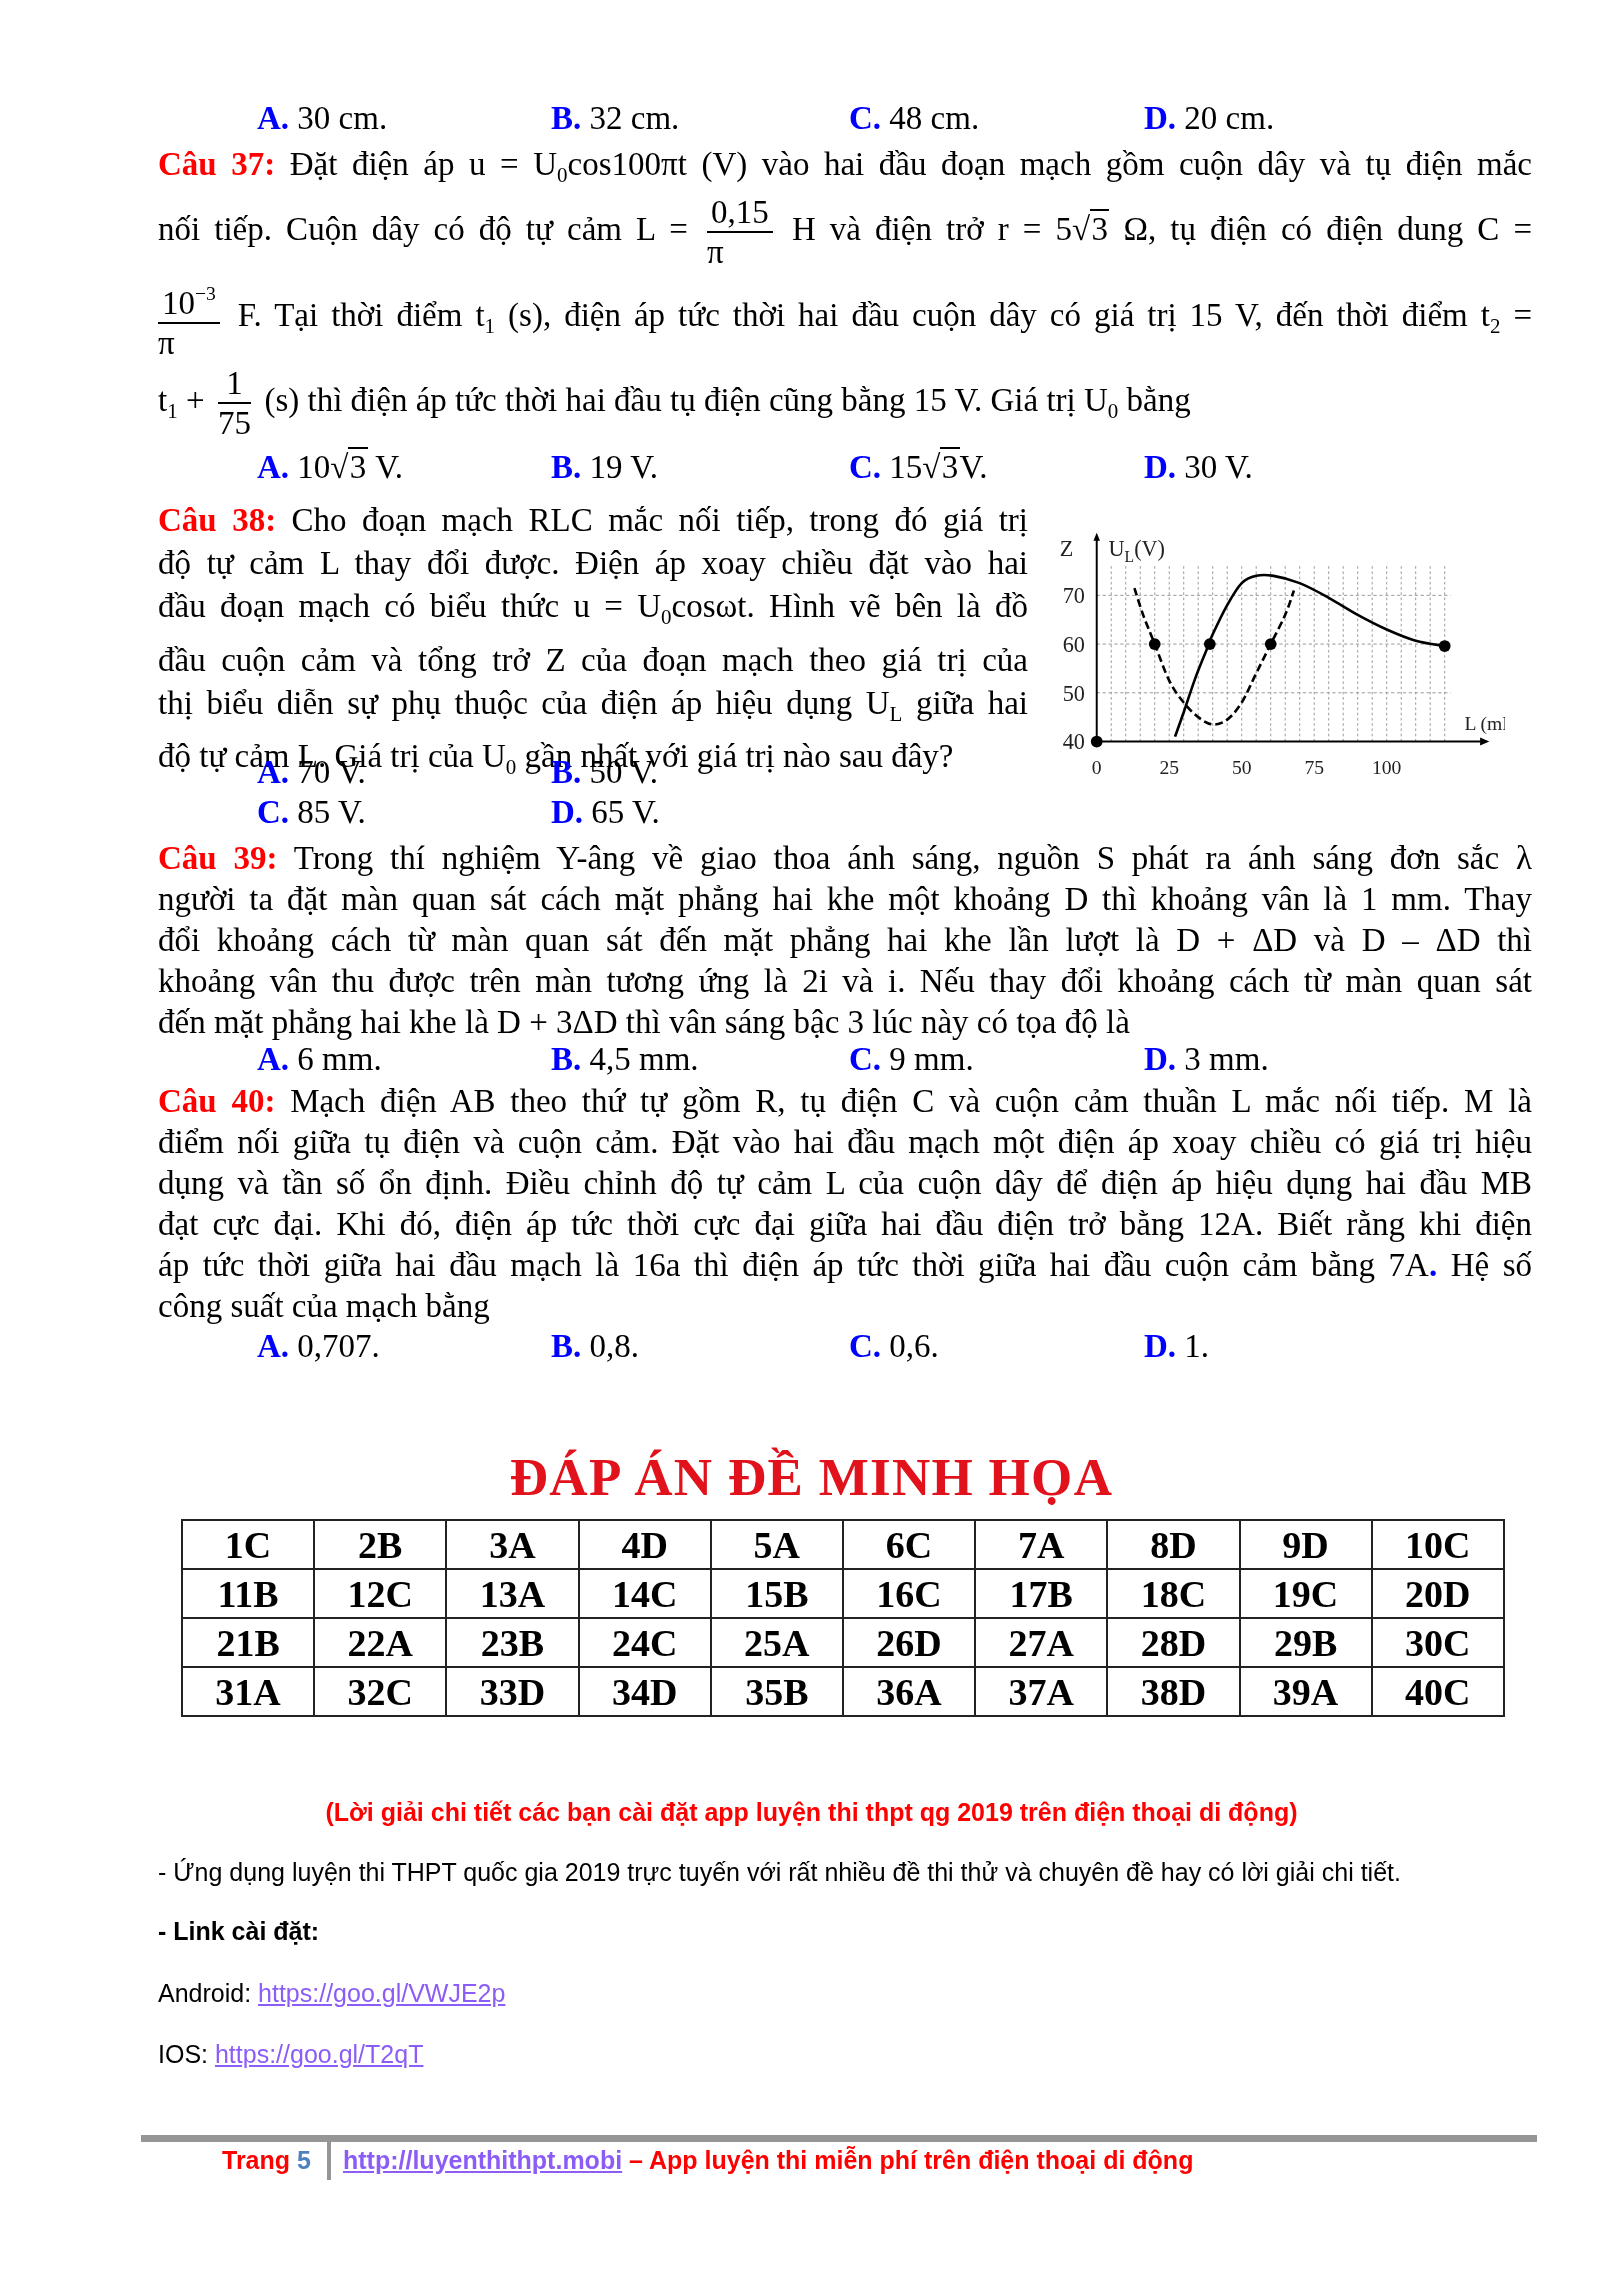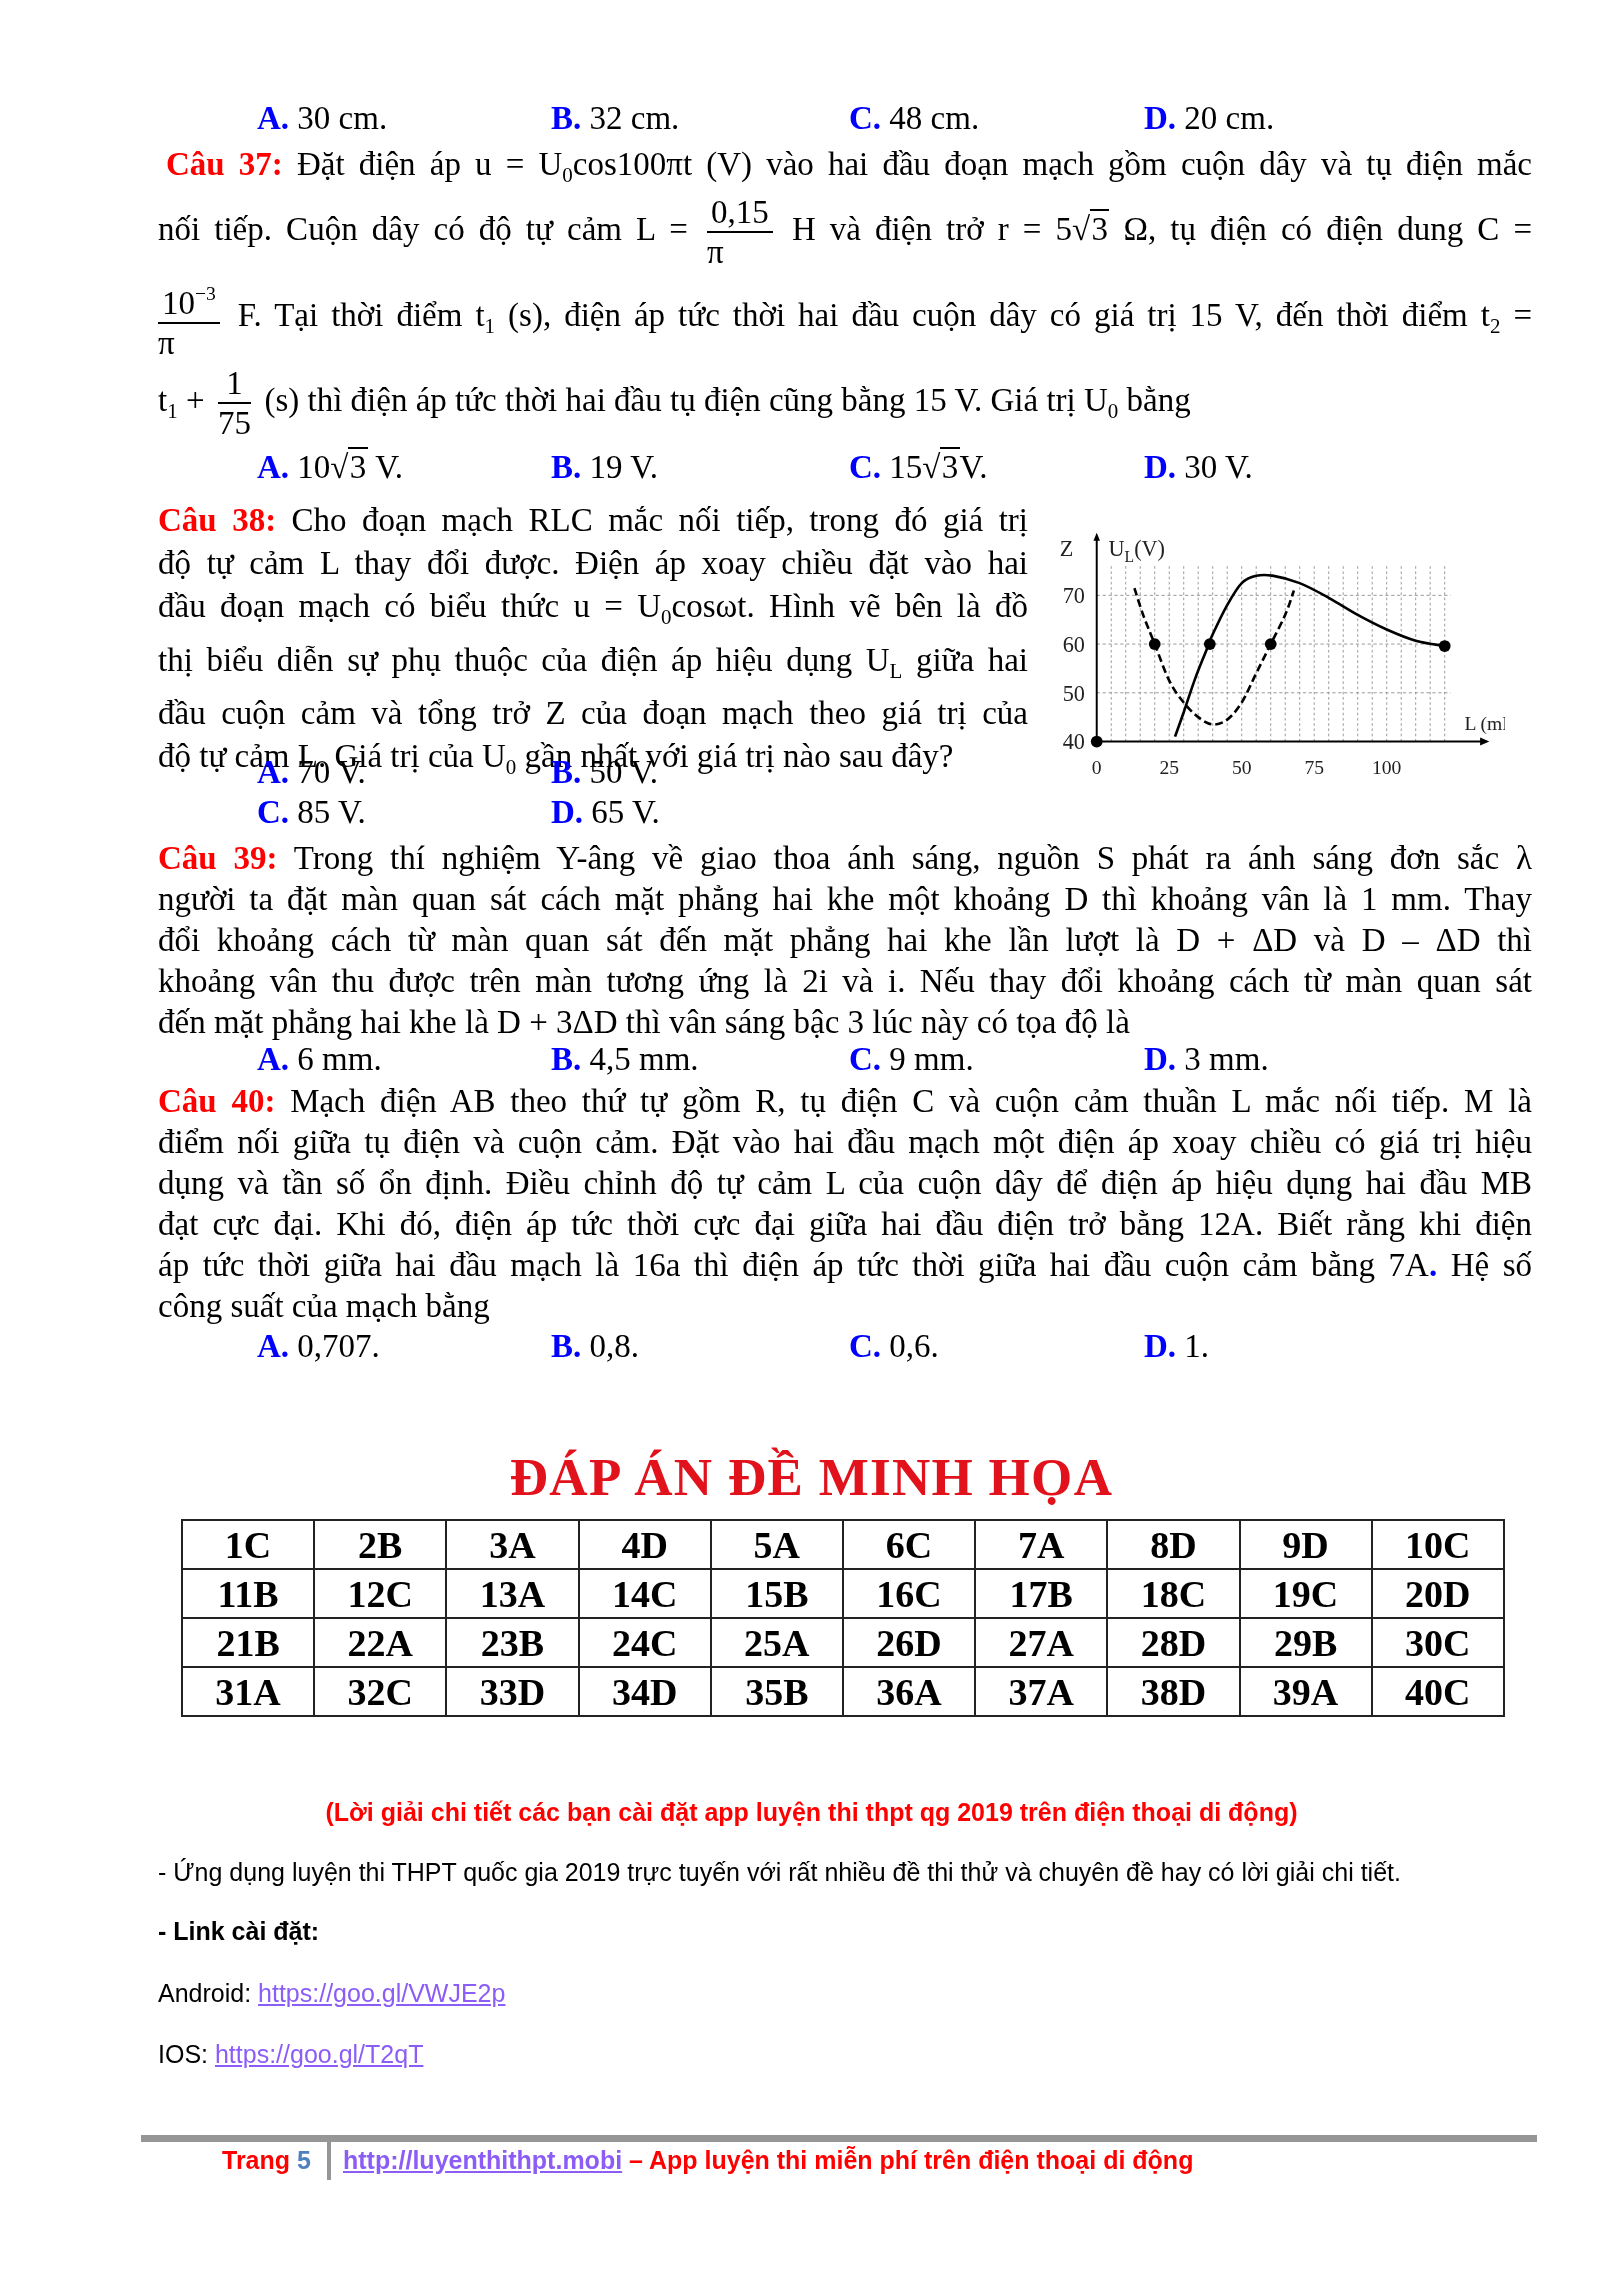--- a/index.html
+++ b/index.html
@@ -31,21 +31,21 @@
 <body>
 
 <div class="ans-row serif" style="left:0; top:99px; width:1623px;">
   <span class="ans" style="left:257px;"><span class="blue">A.</span> <span>30 cm.</span></span>
   <span class="ans" style="left:551px;"><span class="blue">B.</span> <span>32 cm.</span></span>
   <span class="ans" style="left:849px;"><span class="blue">C.</span> <span>48 cm.</span></span>
   <span class="ans" style="left:1144px;"><span class="blue">D.</span> <span>20 cm.</span></span>
 </div>
 
 <div class="abs serif q" style="left:158px; top:143px; width:1374px;">
-  <div class="just" style="height:42px;margin-left:8px;">
+  <div class="just" style="height:42px;">
     <span class="red">Câu 37:</span>
     <span>Đặt điện áp </span><span>u = U</span><span class="sub">0</span><span>cos100πt  (V) vào hai đầu đoạn mạch gồm cuộn dây và tụ điện mắc</span>
   </div>
 </div>
 <div class="abs serif q" style="left:158px; top:190px; width:1374px;">
   <div class="just" style="line-height:79px;">
     <span>nối tiếp. Cuộn dây có độ tự cảm L = </span><span class="frac"><span class="num">0,15</span><span class="den">π</span></span><span> H và điện trở r = 5</span>√<span class="sqrt">3</span><span> Ω, tụ điện có điện dung C =</span>
   </div>
 </div>
 <div class="abs serif q" style="left:158px; top:275px; width:1374px;">
@@ -62,22 +62,22 @@
   <span class="ans" style="left:257px;"><span class="blue">A.</span> <span>10</span>√<span class="sqrt">3</span><span> V.</span></span>
   <span class="ans" style="left:551px;"><span class="blue">B.</span> <span>19 V.</span></span>
   <span class="ans" style="left:849px;"><span class="blue">C.</span> <span>15</span>√<span class="sqrt">3</span><span>V.</span></span>
   <span class="ans" style="left:1144px;"><span class="blue">D.</span> <span>30 V.</span></span>
 </div>
 
 <div class="abs serif q" style="left:158px; top:499px; width:870px;">
   <div class="just" style="line-height:43px;"><span class="red">Câu 38:</span><span> Cho đoạn  mạch RLC mắc nối tiếp, trong đó giá trị</span></div>
   <div class="just" style="line-height:43px;"><span>độ tự cảm L thay đổi được. Điện áp xoay chiều đặt vào hai</span></div>
   <div class="just" style="line-height:43px;"><span>đầu đoạn mạch có biểu thức </span><span>u = U</span><span class="sub">0</span><span>cosωt</span><span>. Hình vẽ bên là đồ</span></div>
+  <div class="just" style="line-height:43px;"><span>đầu cuộn cảm và tổng trở Z của đoạn mạch theo giá trị của</span></div>
   <div class="just" style="line-height:43px;"><span>thị biểu diễn sự phụ thuộc của điện áp hiệu dụng U</span><span class="sub">L</span><span> giữa hai</span></div>
-  <div class="just" style="line-height:43px;"><span>đầu cuộn cảm và tổng trở Z của đoạn mạch theo giá trị của</span></div>
   <div style="line-height:43px; white-space:nowrap;"><span>độ tự cảm L. Giá trị của U</span><span class="sub">0</span><span> gần nhất với giá trị nào sau đây?</span></div>
 </div>
 <div class="ans-row serif" style="left:0; top:753px; width:916px;">
   <span class="ans" style="left:257px;"><span class="blue">A.</span> <span>70 V.</span></span>
   <span class="ans" style="left:551px;"><span class="blue">B.</span> <span>50 V.</span></span>
 </div>
 <div class="ans-row serif" style="left:0; top:793px; width:916px;">
   <span class="ans" style="left:257px;"><span class="blue">C.</span> <span>85 V.</span></span>
   <span class="ans" style="left:551px;"><span class="blue">D.</span> <span>65 V.</span></span>
 </div>

